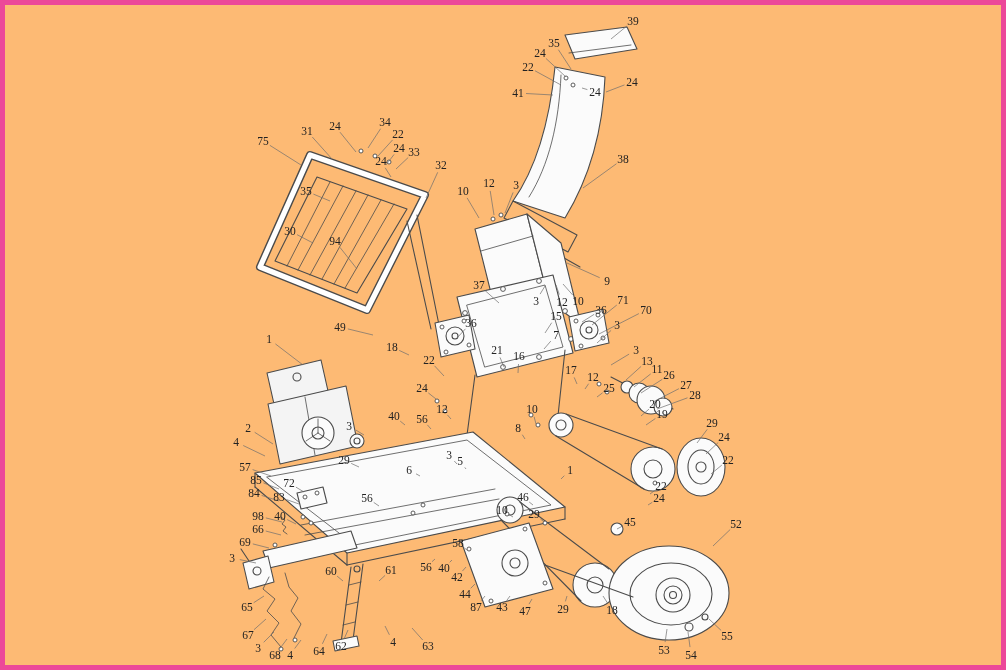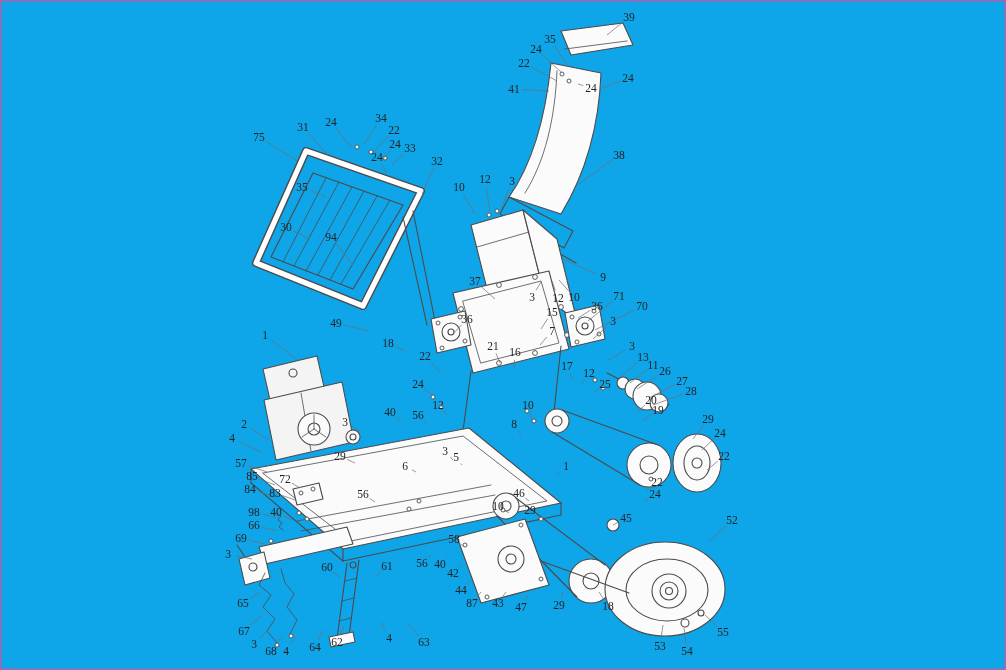--- a/index.html
+++ b/index.html
@@ -1,18 +1,18 @@
 <!DOCTYPE html>
 <html><head>
 <meta charset="utf-8">
 <style>
   html,body{margin:0;padding:0;background:#ffffff;}
   .page{
-    width:1006px;height:670px;position:relative;background:#0ea5e9;
-    border:1px solid #ec4899;box-sizing:border-box;overflow:hidden;
+    width:1006px;height:670px;position:relative;background:#fdba74;
+    border:5px solid #ec4899;box-sizing:border-box;overflow:hidden;
     font-family:"Liberation Sans",sans-serif;
   }
   svg{display:block;}
   .art{stroke:#4b4b4b;stroke-width:1.1;fill:none;stroke-linejoin:round;stroke-linecap:round;}
   .thin{stroke-width:0.8;}
   .tube-core{stroke:#4b4b4b;stroke-width:8;fill:none;stroke-linejoin:round;stroke-linecap:round;}
   .tube-hl{stroke:#ffffff;stroke-width:5.2;fill:none;stroke-linejoin:round;stroke-linecap:round;}
   .fillL{fill:#f4f4f4;}
   .fillXL{fill:#fbfbfb;}
   .bolt{fill:#ffffff;stroke:#4b4b4b;stroke-width:0.9;}

